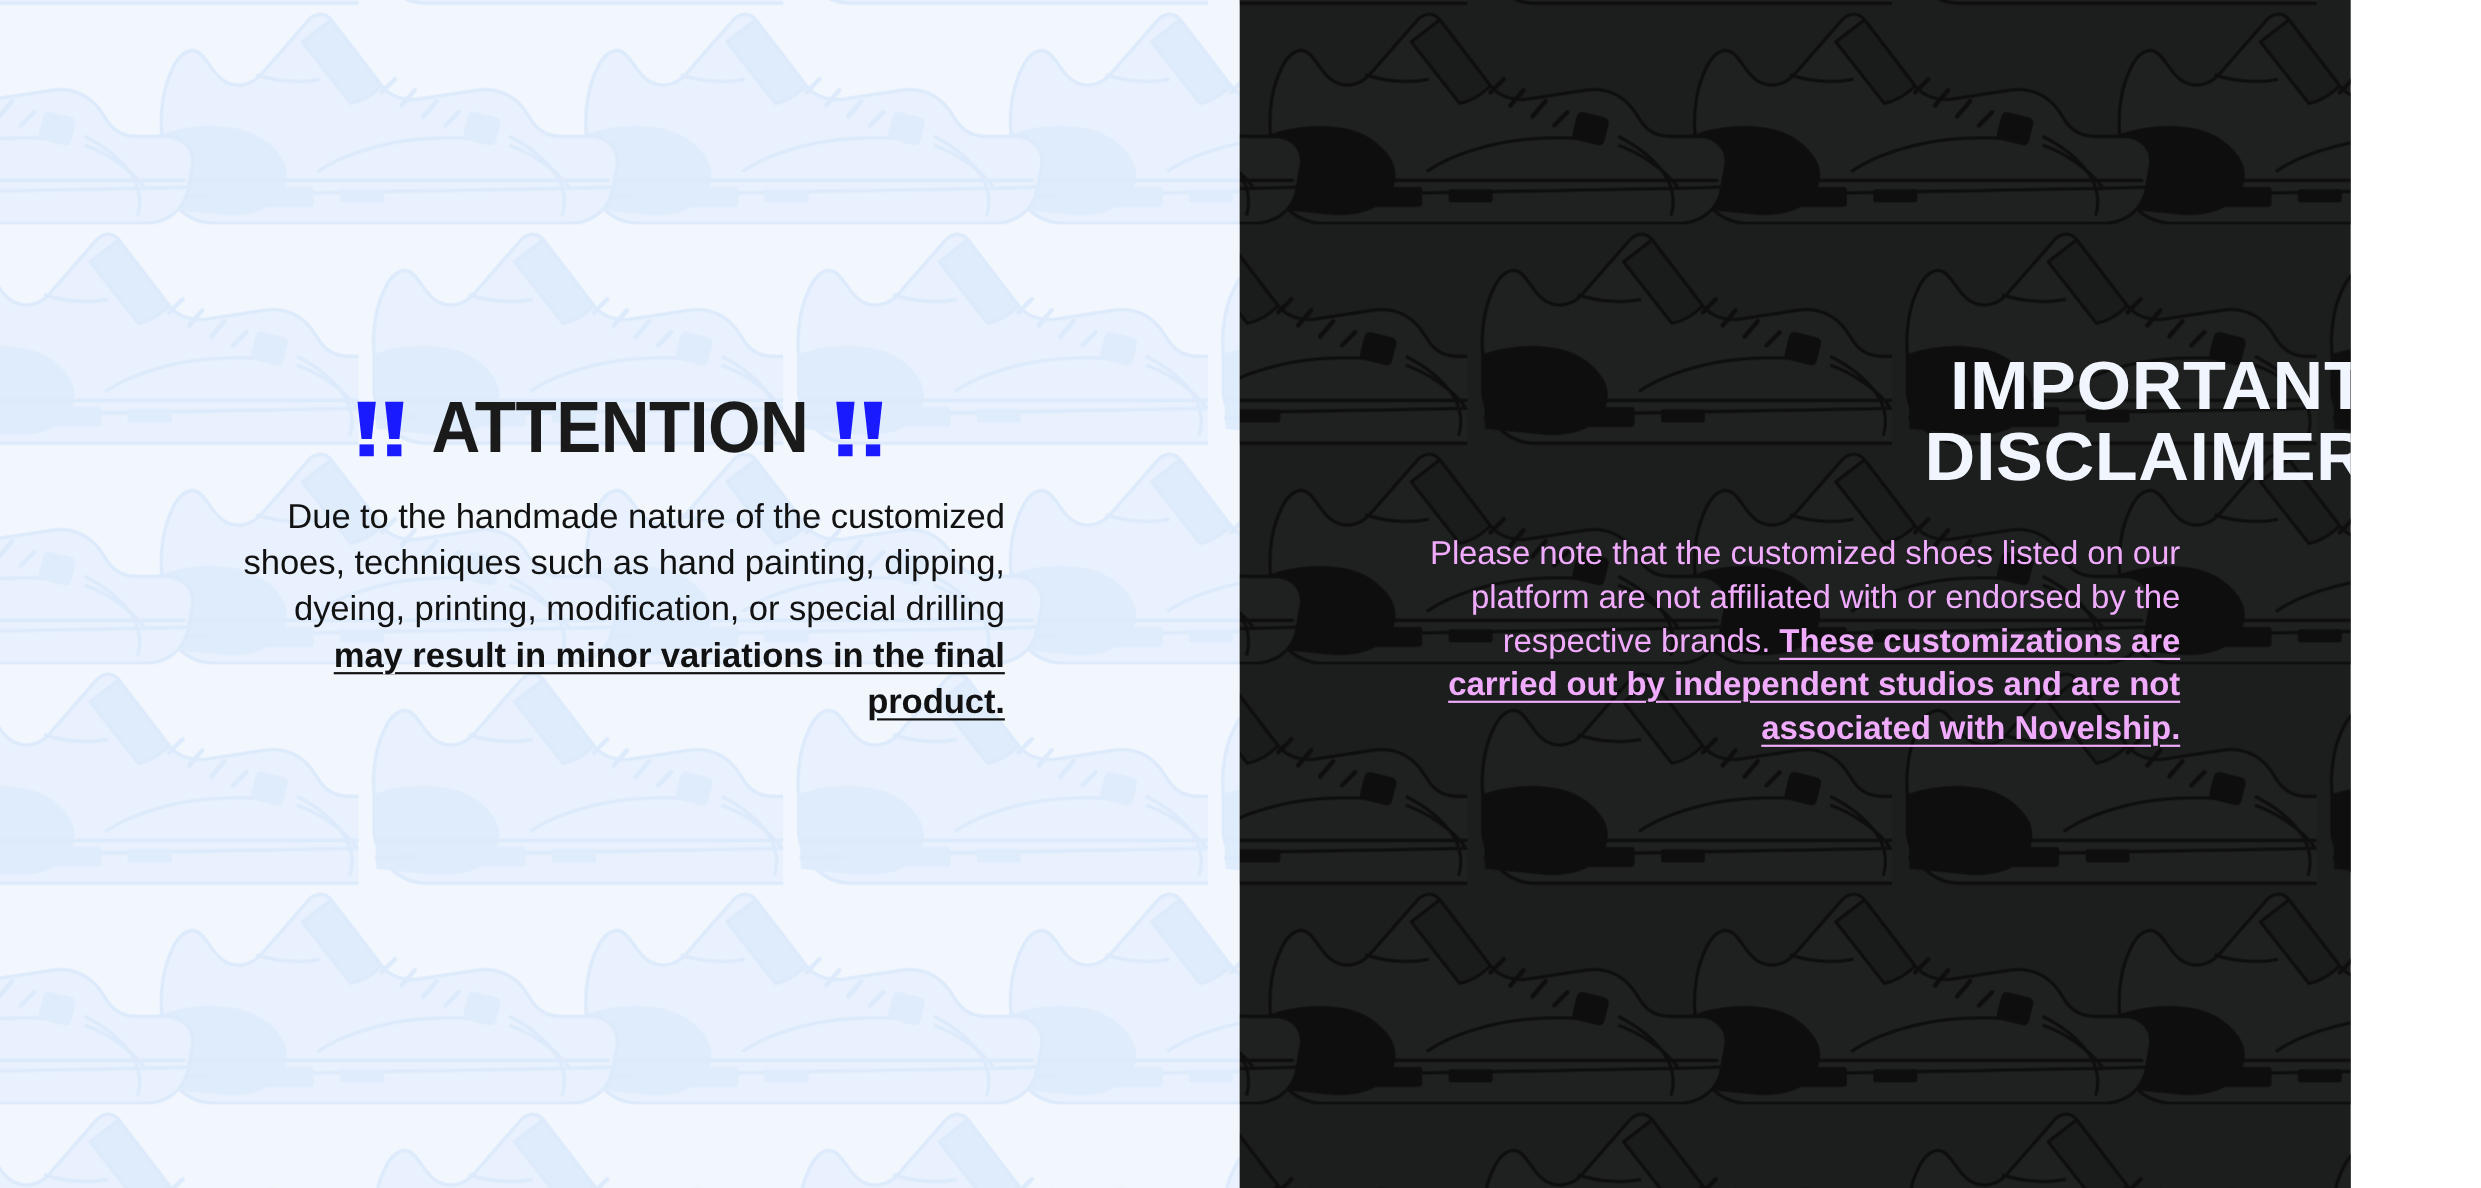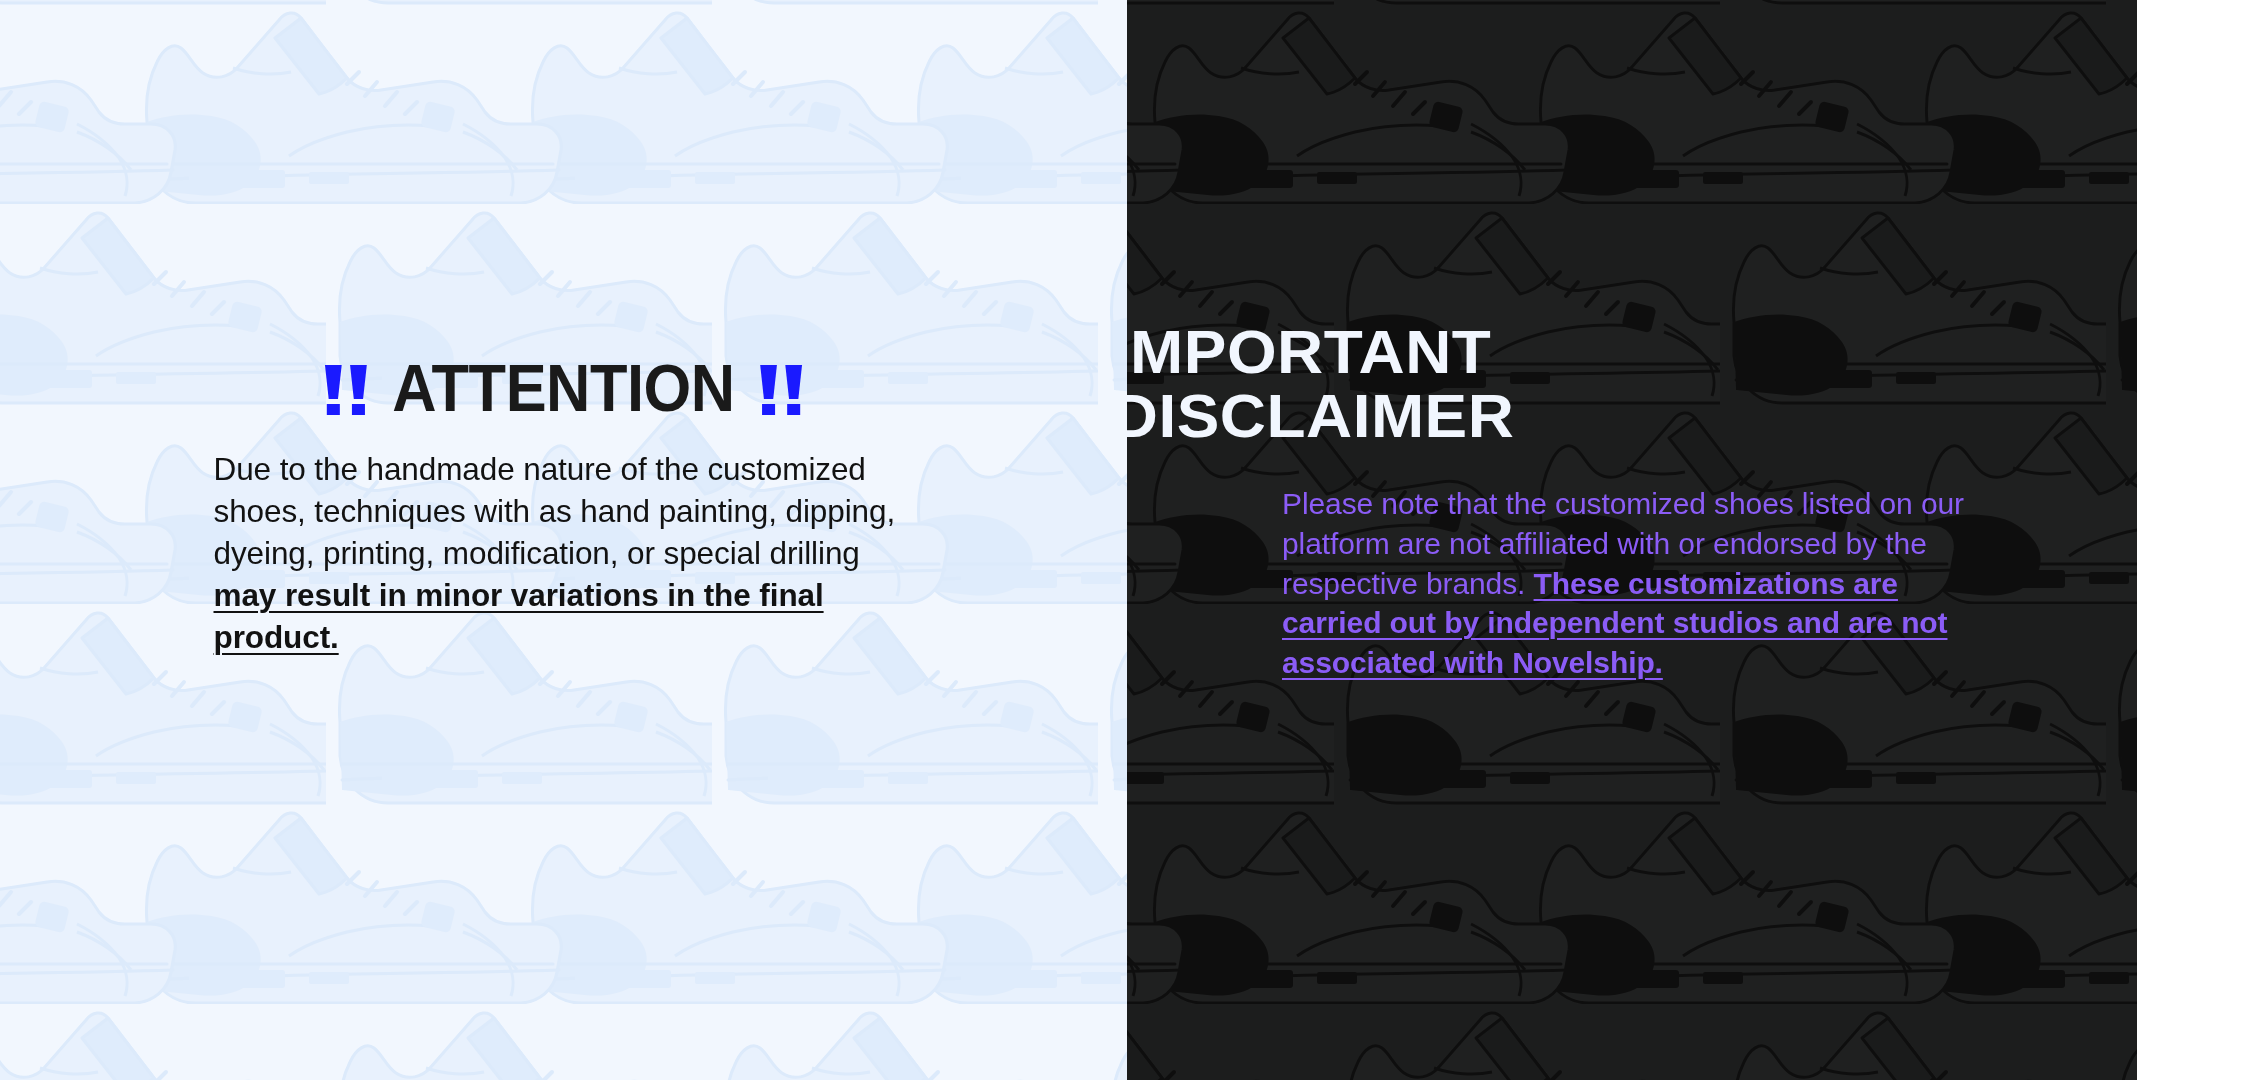--- a/index.html
+++ b/index.html
@@ -23,21 +23,21 @@
   .pattern {
     position:absolute;
     inset:0;
     pointer-events:none;
   }
   .pattern svg { display:block; width:100%; height:100%; }
 
   .content {
     position:relative;
     z-index:2;
-    text-align:left;
+    text-align:right;
     width:100%;
   }
 
   
   .content-light { padding-top:355px; }
 
   .heading-light {
     font-size:66px;
     line-height:1.0;
     font-weight:900;
@@ -84,21 +84,21 @@
     letter-spacing:0.5px;
     color:#f1f6fe;
     transform:scaleX(1.03);
     white-space:pre-line;
   }
 
   .body-dark {
     margin-top:36px;
     font-size:30px;
     line-height:1.33;
-    color:#8b5cf6;
+    color:#f0abfc;
     width:700px;
     margin-left:auto;
     margin-right:auto;
     letter-spacing:-0.1px;
   }
   .body-dark .emph {
     font-weight:700;
     text-decoration:underline;
     text-underline-offset:5px;
     text-decoration-thickness:2.4px;
@@ -160,21 +160,21 @@
           <polygon points="1,0 19,0 15,34 5,34" fill="#1a1aff"></polygon>
           <rect x="3" y="39" width="14" height="11" fill="#1a1aff"></rect>
         </svg>
         <svg width="20" height="50" viewBox="0 0 20 50">
           <polygon points="1,0 19,0 15,34 5,34" fill="#1a1aff"></polygon>
           <rect x="3" y="39" width="14" height="11" fill="#1a1aff"></rect>
         </svg>
       </span>
     </h1>
 
-    <p class="body-light"><span>Due to the handmade nature of the customized shoes, techniques with as hand painting, dipping, dyeing, printing, modification, or special drilling </span><span class="emph">may result in minor variations in the final product.</span></p>
+    <p class="body-light"><span>Due to the handmade nature of the customized shoes, techniques such as hand painting, dipping, dyeing, printing, modification, or special drilling </span><span class="emph">may result in minor variations in the final product.</span></p>
 
   </div>
 </section>
 
 <section class="panel panel-dark">
 
   <div class="pattern">
     <svg viewBox="0 0 1128 1080" preserveAspectRatio="xMidYMid slice" aria-hidden="true">
       <defs>
         <g id="sneaker-dark">

